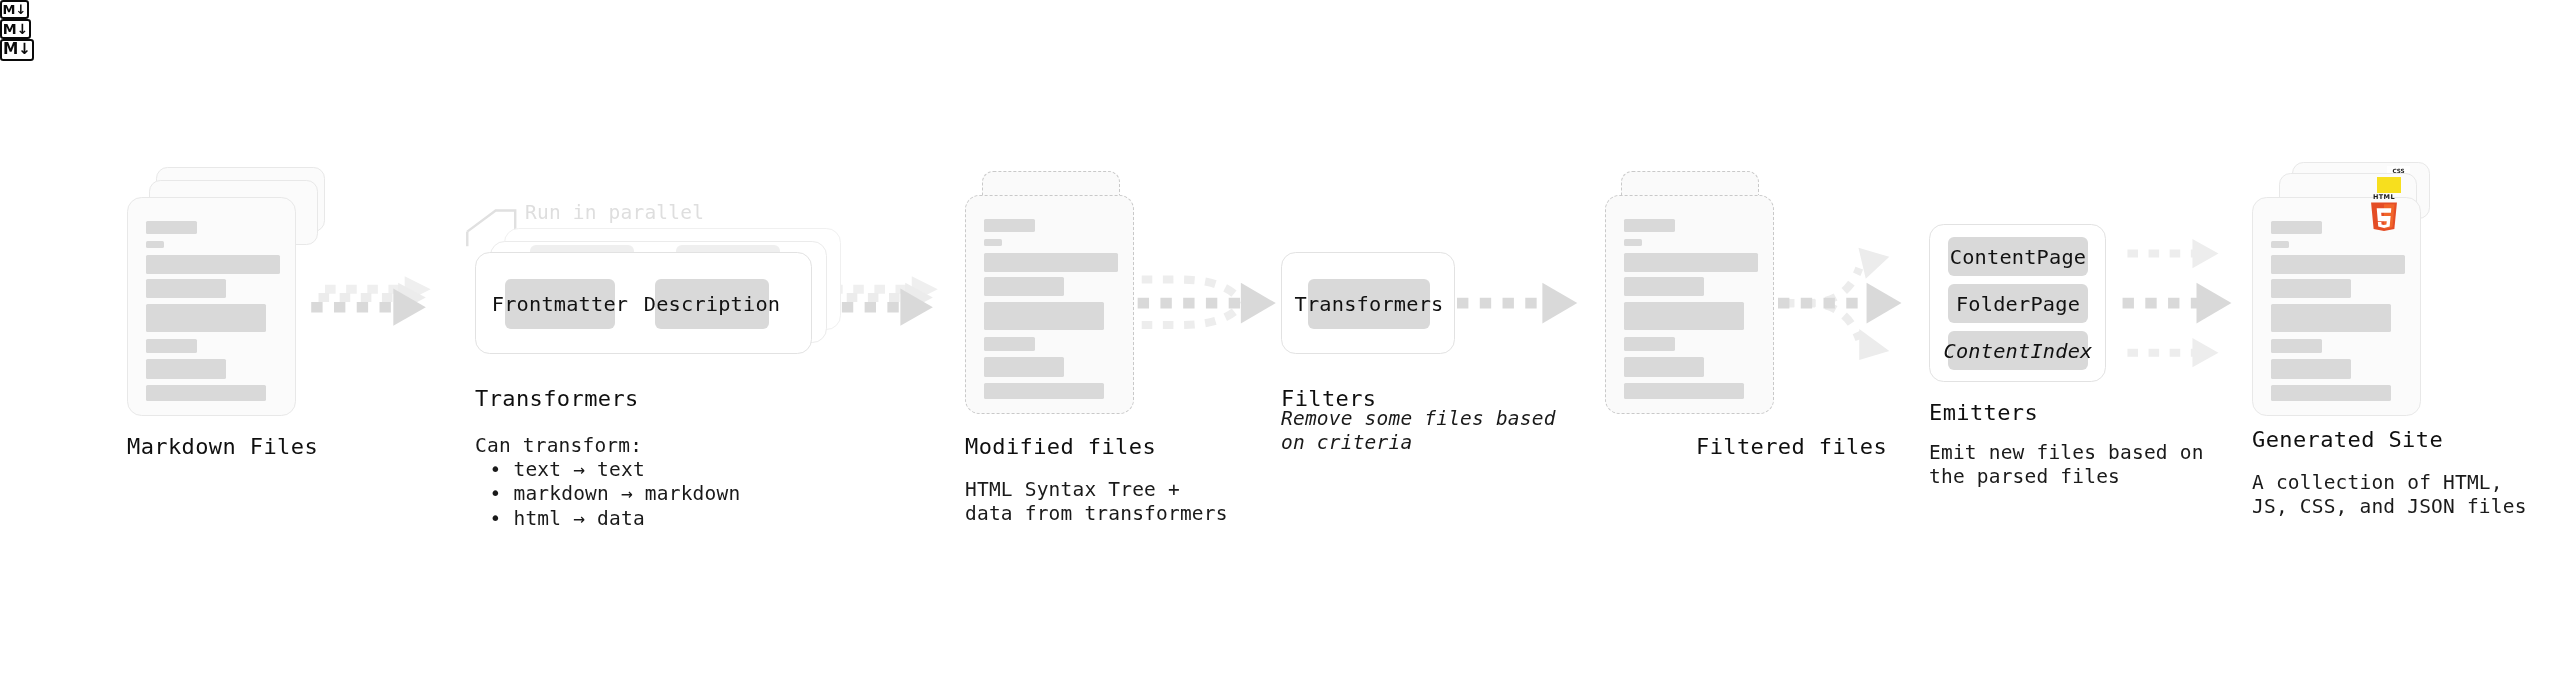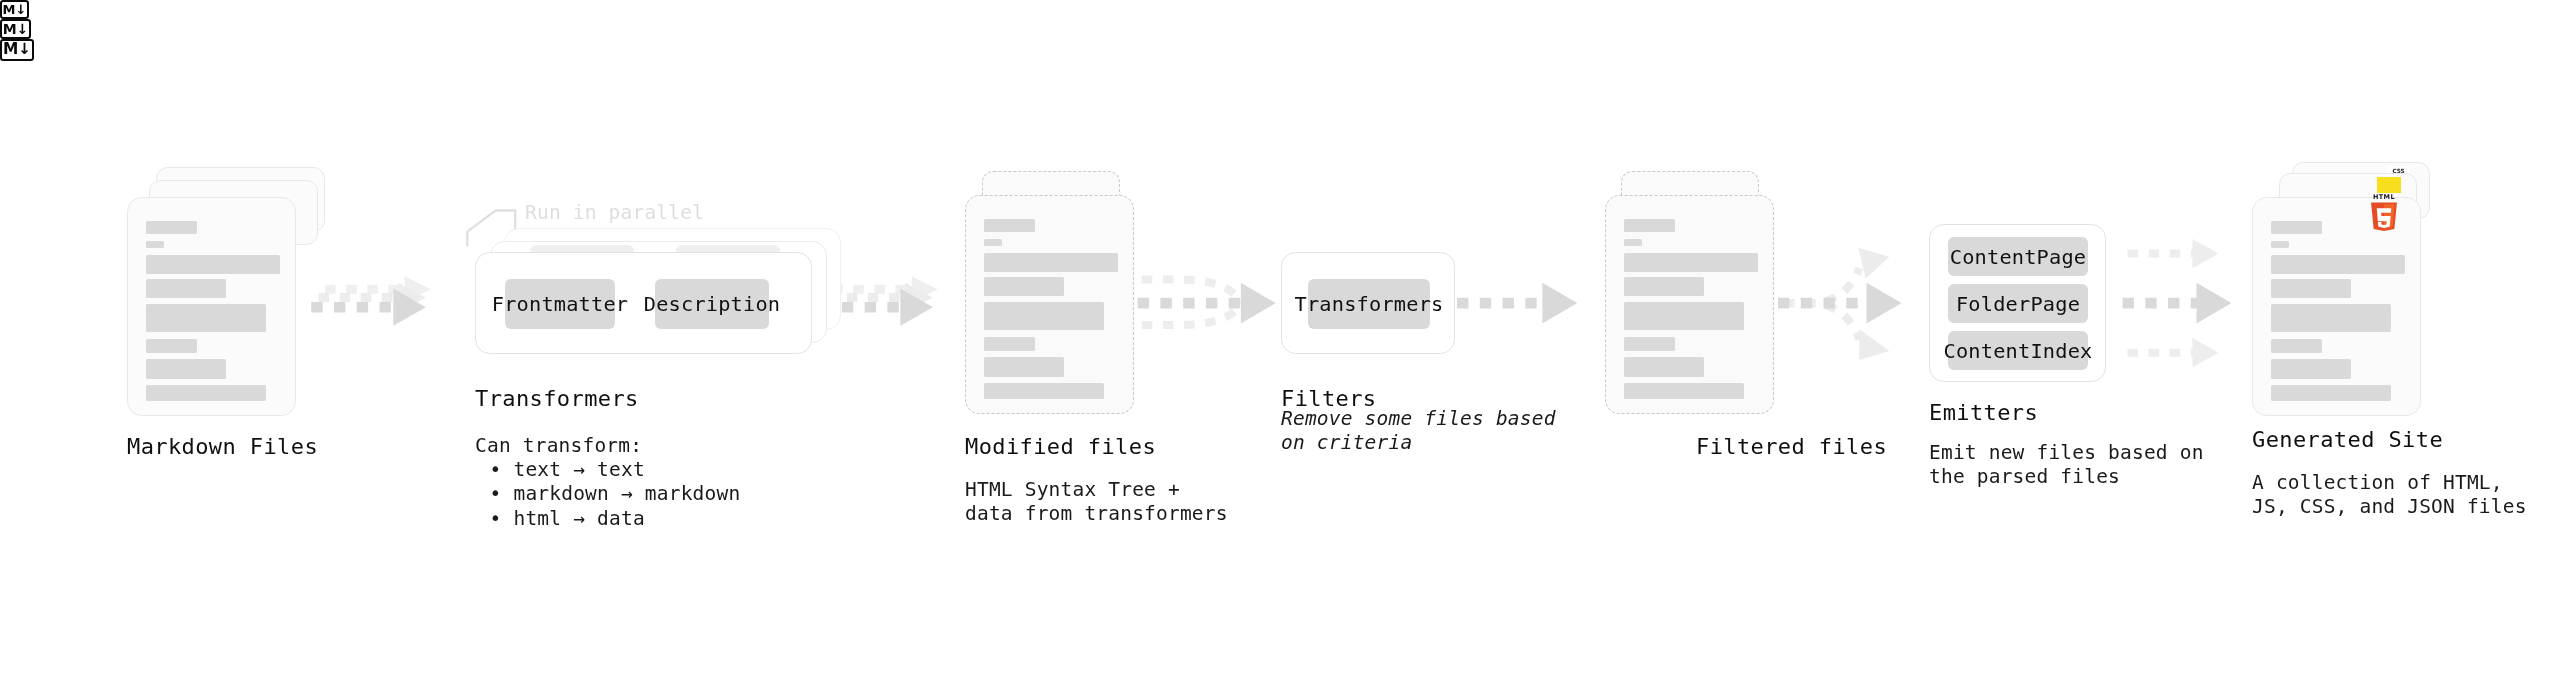--- a/index.html
+++ b/index.html
@@ -301,21 +301,21 @@
       <div class="bar" style="top:187px; width:120px; height:16.3px;"></div>
     </div>
 
     <div class="node-title" style="left:1696px; top:436px;">Filtered files</div>
   </div>
 
   <div class="node">
     <div class="groupbox" style="left:1929px; top:224px; width:177px; height:158px;"></div>
     <div class="chip" style="left:1948px; top:237px; width:140px; height:39px;">ContentPage</div>
     <div class="chip" style="left:1948px; top:284px; width:140px; height:39px;">FolderPage</div>
-    <div class="chip" style="left:1948px; top:331px; width:140px; height:39px;">ContentIndex</div>
+    <div class="chip" style="left:1948px; top:331px; width:140px; height:39px;font-style:italic;">ContentIndex</div>
 
     <div class="node-title" style="left:1929px; top:402px;">Emitters</div>
     <div class="node-desc" style="left:1929px; top:441px;">Emit new files based on
 the parsed files</div>
   </div>
 
   <div class="node">
 
     <div class="filecard" style="left:2292px; top:162px; width:138px; height:57px; border-radius:11.4px;"></div>
     <div class="file-badge" style="left:2387px; top:166px; width:23px; height:11.4px;">

